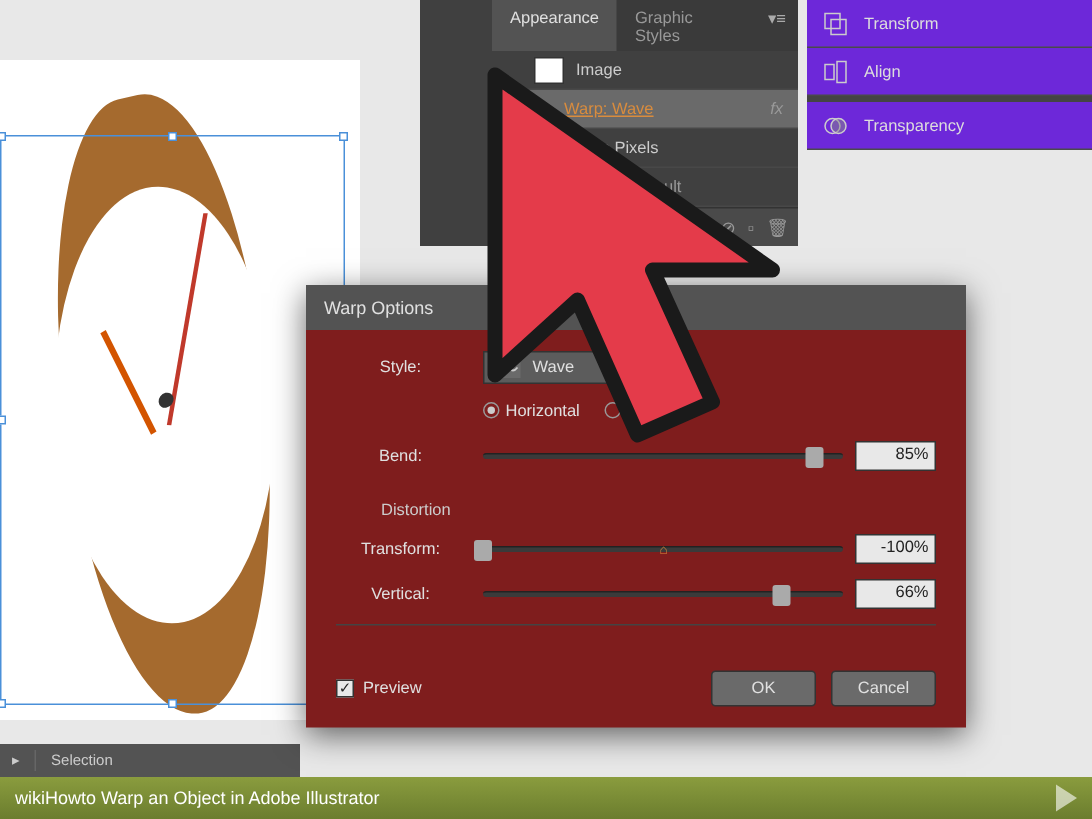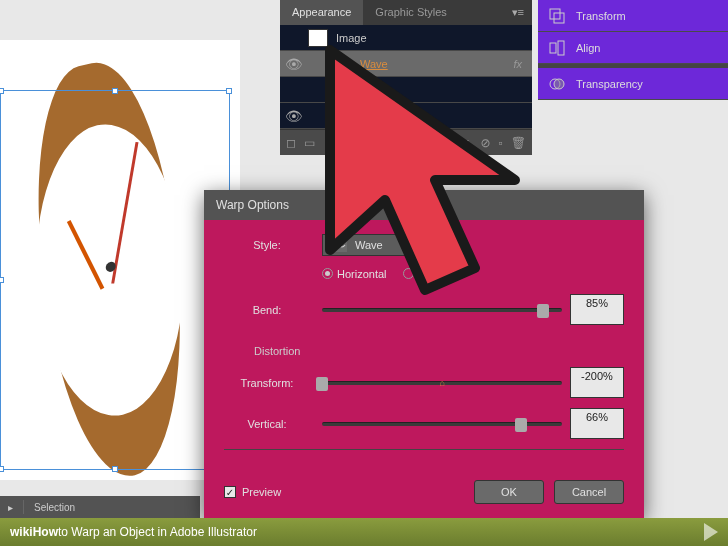--- a/index.html
+++ b/index.html
@@ -18,21 +18,21 @@
 .sel-handle.tl { left: -3px; top: -3px; } .sel-handle.tr { right: -3px; top: -3px; }
 .sel-handle.bl { left: -3px; bottom: -3px; } .sel-handle.br { right: -3px; bottom: -3px; }
 .sel-handle.tm { left: 50%; top: -3px; margin-left: -3px; } .sel-handle.bm { left: 50%; bottom: -3px; margin-left: -3px; }
 .sel-handle.ml { left: -3px; top: 50%; margin-top: -3px; } .sel-handle.mr { right: -3px; top: 50%; margin-top: -3px; }
 
 
 .status-bar { position: absolute; left: 0; bottom: 28px; width: 200px; height: 22px; background: #535353; color: #ccc; font-size: 10px; padding: 3px 8px; display: flex; align-items: center; gap: 10px; }
 .status-sep { border-left: 1px solid #666; height: 14px; }
 
 
-.appearance-panel { position: absolute; left: 280px; top: 0; width: 252px; background: #0f172a; color: #ccc; font-size: 11px; }
+.appearance-panel { position: absolute; left: 280px; top: 0; width: 252px; background: #404040; color: #ccc; font-size: 11px; padding-left: 48px; }
 .panel-tabs { display: flex; background: #3a3a3a; }
 .panel-tab { padding: 6px 12px 4px; cursor: pointer; color: #999; }
 .panel-tab.active { background: #535353; color: #e0e0e0; }
 .panel-menu { margin-left: auto; padding: 6px 8px; color: #aaa; }
 .appearance-list { padding: 0; }
 .app-row { display: flex; align-items: center; height: 26px; border-bottom: 1px solid #484848; padding-right: 6px; }
 .app-row.selected { background: #6a6a6a; }
 .app-eye { width: 28px; text-align: center; color: #aaa; font-size: 14px; }
 .app-thumb { width: 20px; height: 18px; background: #fff; margin-right: 8px; border: 1px solid #333; }
 .app-label { flex: 1; }
@@ -43,50 +43,50 @@
 .appearance-footer { display: flex; align-items: center; height: 26px; background: #4a4a4a; border-top: 1px solid #333; padding: 0 6px; gap: 8px; font-size: 12px; color: #999; }
 .foot-icon { cursor: pointer; }
 
 
 .right-panel { position: absolute; right: 0; top: 0; width: 190px; background: #6d28d9; }
 .right-item { display: flex; align-items: center; height: 32px; padding: 0 10px; color: #ddd; font-size: 11px; gap: 10px; border-bottom: 1px solid #4a4a4a; }
 .right-icon { width: 18px; height: 18px; display: flex; align-items: center; justify-content: center; color: #ccc; }
 .right-divider { height: 4px; background: #444; }
 
 
-.dialog { position: absolute; left: 204px; top: 190px; width: 440px; background: #be185d; color: #e0e0e0; font-size: 11px; box-shadow: 0 5px 20px rgba(0,0,0,0.6); }
+.dialog { position: absolute; left: 204px; top: 190px; width: 440px; background: #7f1d1d; color: #e0e0e0; font-size: 11px; box-shadow: 0 5px 20px rgba(0,0,0,0.6); }
 .dialog-title { padding: 8px 12px; font-size: 12px; background: #535353; }
 .dialog-body { padding: 14px 20px 10px; }
 .dlg-row { display: flex; align-items: center; margin-bottom: 12px; gap: 8px; }
 .dlg-label { width: 90px; text-align: center; padding-right: 4px; }
 .dlg-select { background: #5c5c5c; border: 1px solid #333; color: #e0e0e0; height: 22px; display: flex; align-items: center; padding: 0 8px; gap: 8px; min-width: 120px; }
 .dlg-select-icon { width: 16px; height: 14px; background: #6a6a6a; display: flex; align-items: center; justify-content: center; }
 .dlg-radio-group { display: flex; gap: 16px; margin-left: 98px; align-items: center; margin-bottom: 14px; }
 .dlg-radio { display: flex; align-items: flex-start; gap: 4px; }
 .radio-btn { width: 11px; height: 11px; border-radius: 50%; border: 1px solid #999; display: flex; align-items: center; justify-content: center; }
 .radio-btn.checked::after { content: ""; width: 5px; height: 5px; background: #ccc; border-radius: 50%; }
 .slider-row { display: flex; align-items: center; gap: 8px; margin-bottom: 10px; }
 .slider-track { flex: 1; height: 4px; background: #3a3a3a; position: relative; border-radius: 2px; border-top: 1px solid #222; }
 .slider-thumb { position: absolute; top: -5px; width: 12px; height: 14px; background: #aaa; border-radius: 2px; margin-left: -6px; }
 .slider-origin { position: absolute; top: -4px; font-size: 9px; color: #d98c3e; }
-.slider-value { width: 54px; height: 31px; background: #e8e8e8; color: #222; text-align: center; padding: 2px 4px; border: 1px solid #333; font-size: 11px; }
+.slider-value { width: 54px; height: 20px; background: #e8e8e8; color: #222; text-align: right; padding: 2px 4px; border: 1px solid #333; font-size: 11px; }
 .dlg-section { color: #ccc; margin: 20px 0 10px 30px; }
 .dlg-divider { border-top: 1px solid #444; margin: 10px 0 14px; }
 .dlg-footer { display: flex; align-items: center; padding: 6px 20px 14px; }
 .dlg-check { display: flex; align-items: center; gap: 6px; }
 .checkbox { width: 12px; height: 12px; background: #e8e8e8; border: 1px solid #333; display: flex; align-items: center; justify-content: center; font-size: 10px; color: #222; }
 .dlg-buttons { display: flex; gap: 10px; margin-left: auto; }
 .dlg-btn { min-width: 70px; height: 24px; background: #6a6a6a; border: 1px solid #333; color: #e0e0e0; display: flex; align-items: center; justify-content: center; cursor: pointer; border-radius: 3px; }
 
 
 .big-cursor { position: absolute; left: 310px; top: 40px; width: 260px; height: 280px; pointer-events: none; }
 
 
 .watermark-bar { position: absolute; left: 0; bottom: 0; width: 100%; height: 28px; background: linear-gradient(to bottom, #8a9c3e, #6b7d2e); display: flex; align-items: center; padding: 0 10px; color: #fff; font-size: 12px; }
-.watermark-brand { font-weight: bold; }
+.watermark-brand { font-weight: normal; }
 .watermark-play { margin-left: auto; width: 0; height: 0; border-left: 14px solid rgba(255,255,255,0.6); border-top: 9px solid transparent; border-bottom: 9px solid transparent; }
 </style>
 </head>
 <body>
 
 <div class="canvas">
   <div class="clock-outer">
     <div class="clock-frame"></div>
     <div class="clock-face"></div>
     <div class="clock-hand-red"></div>
@@ -216,21 +216,21 @@
       </div>
       <div class="slider-value">85%</div>
     </div>
     <div class="dlg-section">Distortion</div>
     <div class="slider-row">
       <div class="dlg-label">Transform:</div>
       <div class="slider-track">
         <div class="slider-origin" style="left:49%">⌂</div>
         <div class="slider-thumb" style="left:0%"></div>
       </div>
-      <div class="slider-value">-200%</div>
+      <div class="slider-value">-100%</div>
     </div>
     <div class="slider-row">
       <div class="dlg-label">Vertical:</div>
       <div class="slider-track">
         <div class="slider-thumb" style="left:83%"></div>
       </div>
       <div class="slider-value">66%</div>
     </div>
     <div class="dlg-divider"></div>
   </div>

